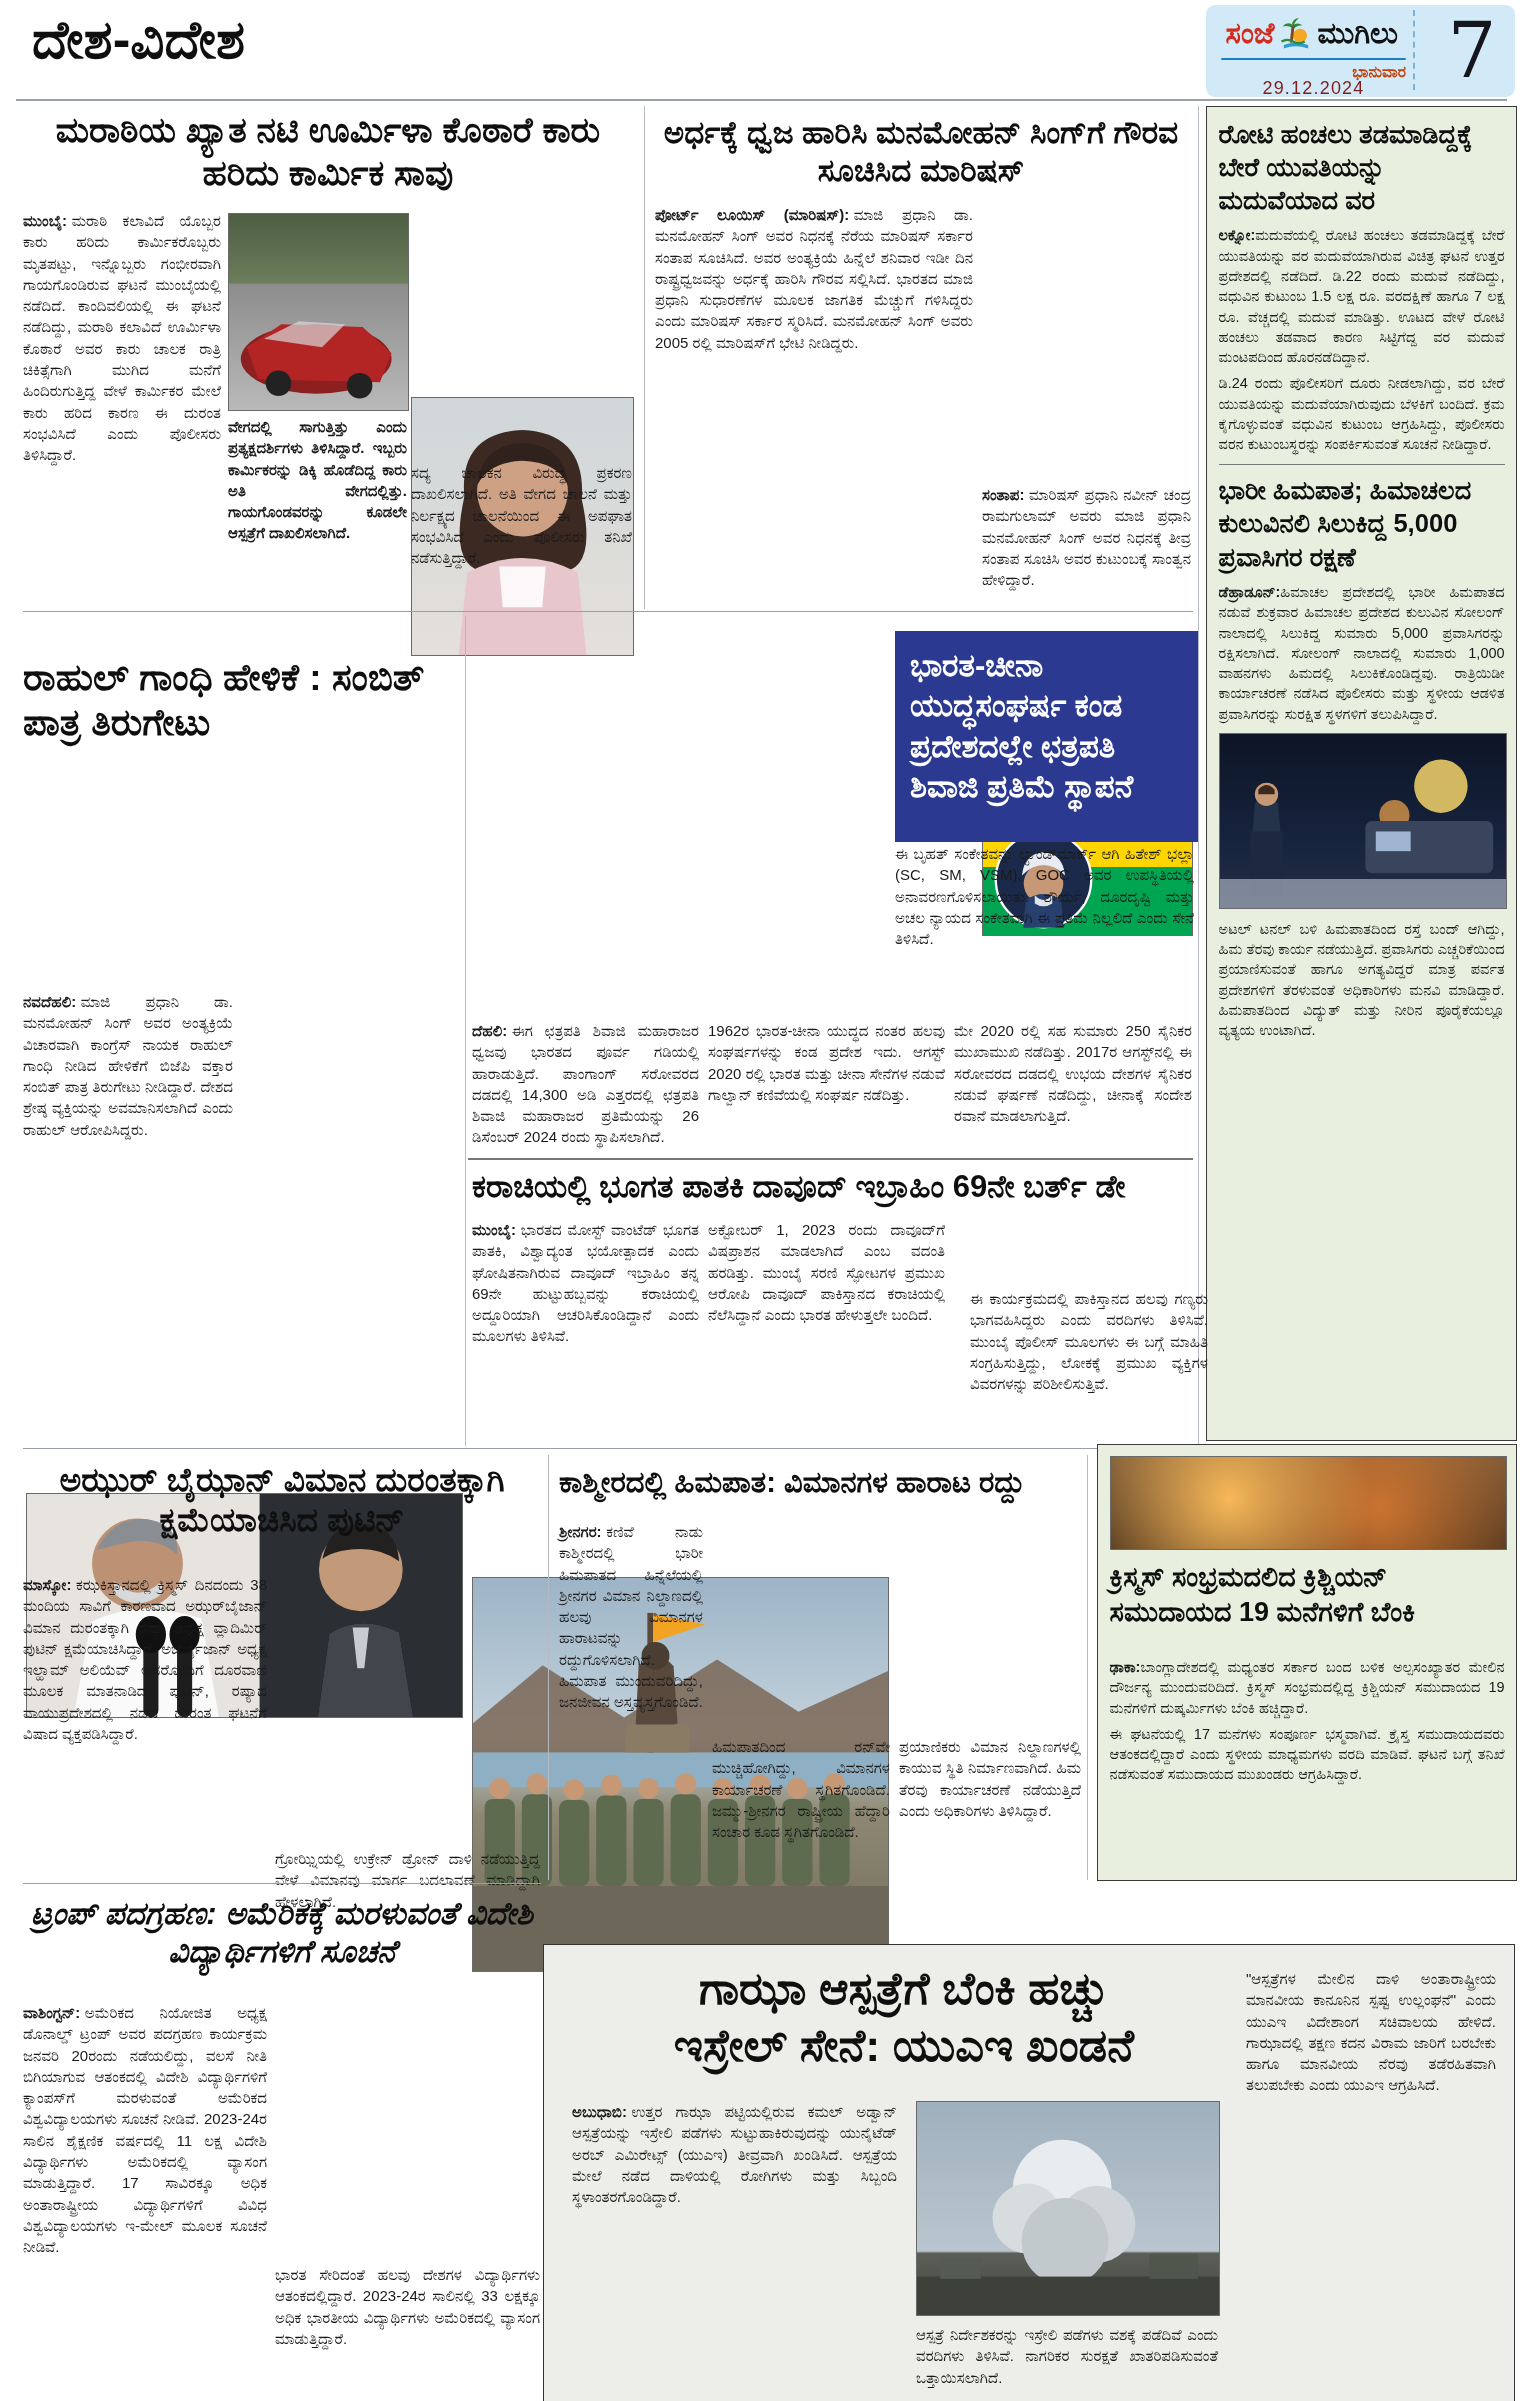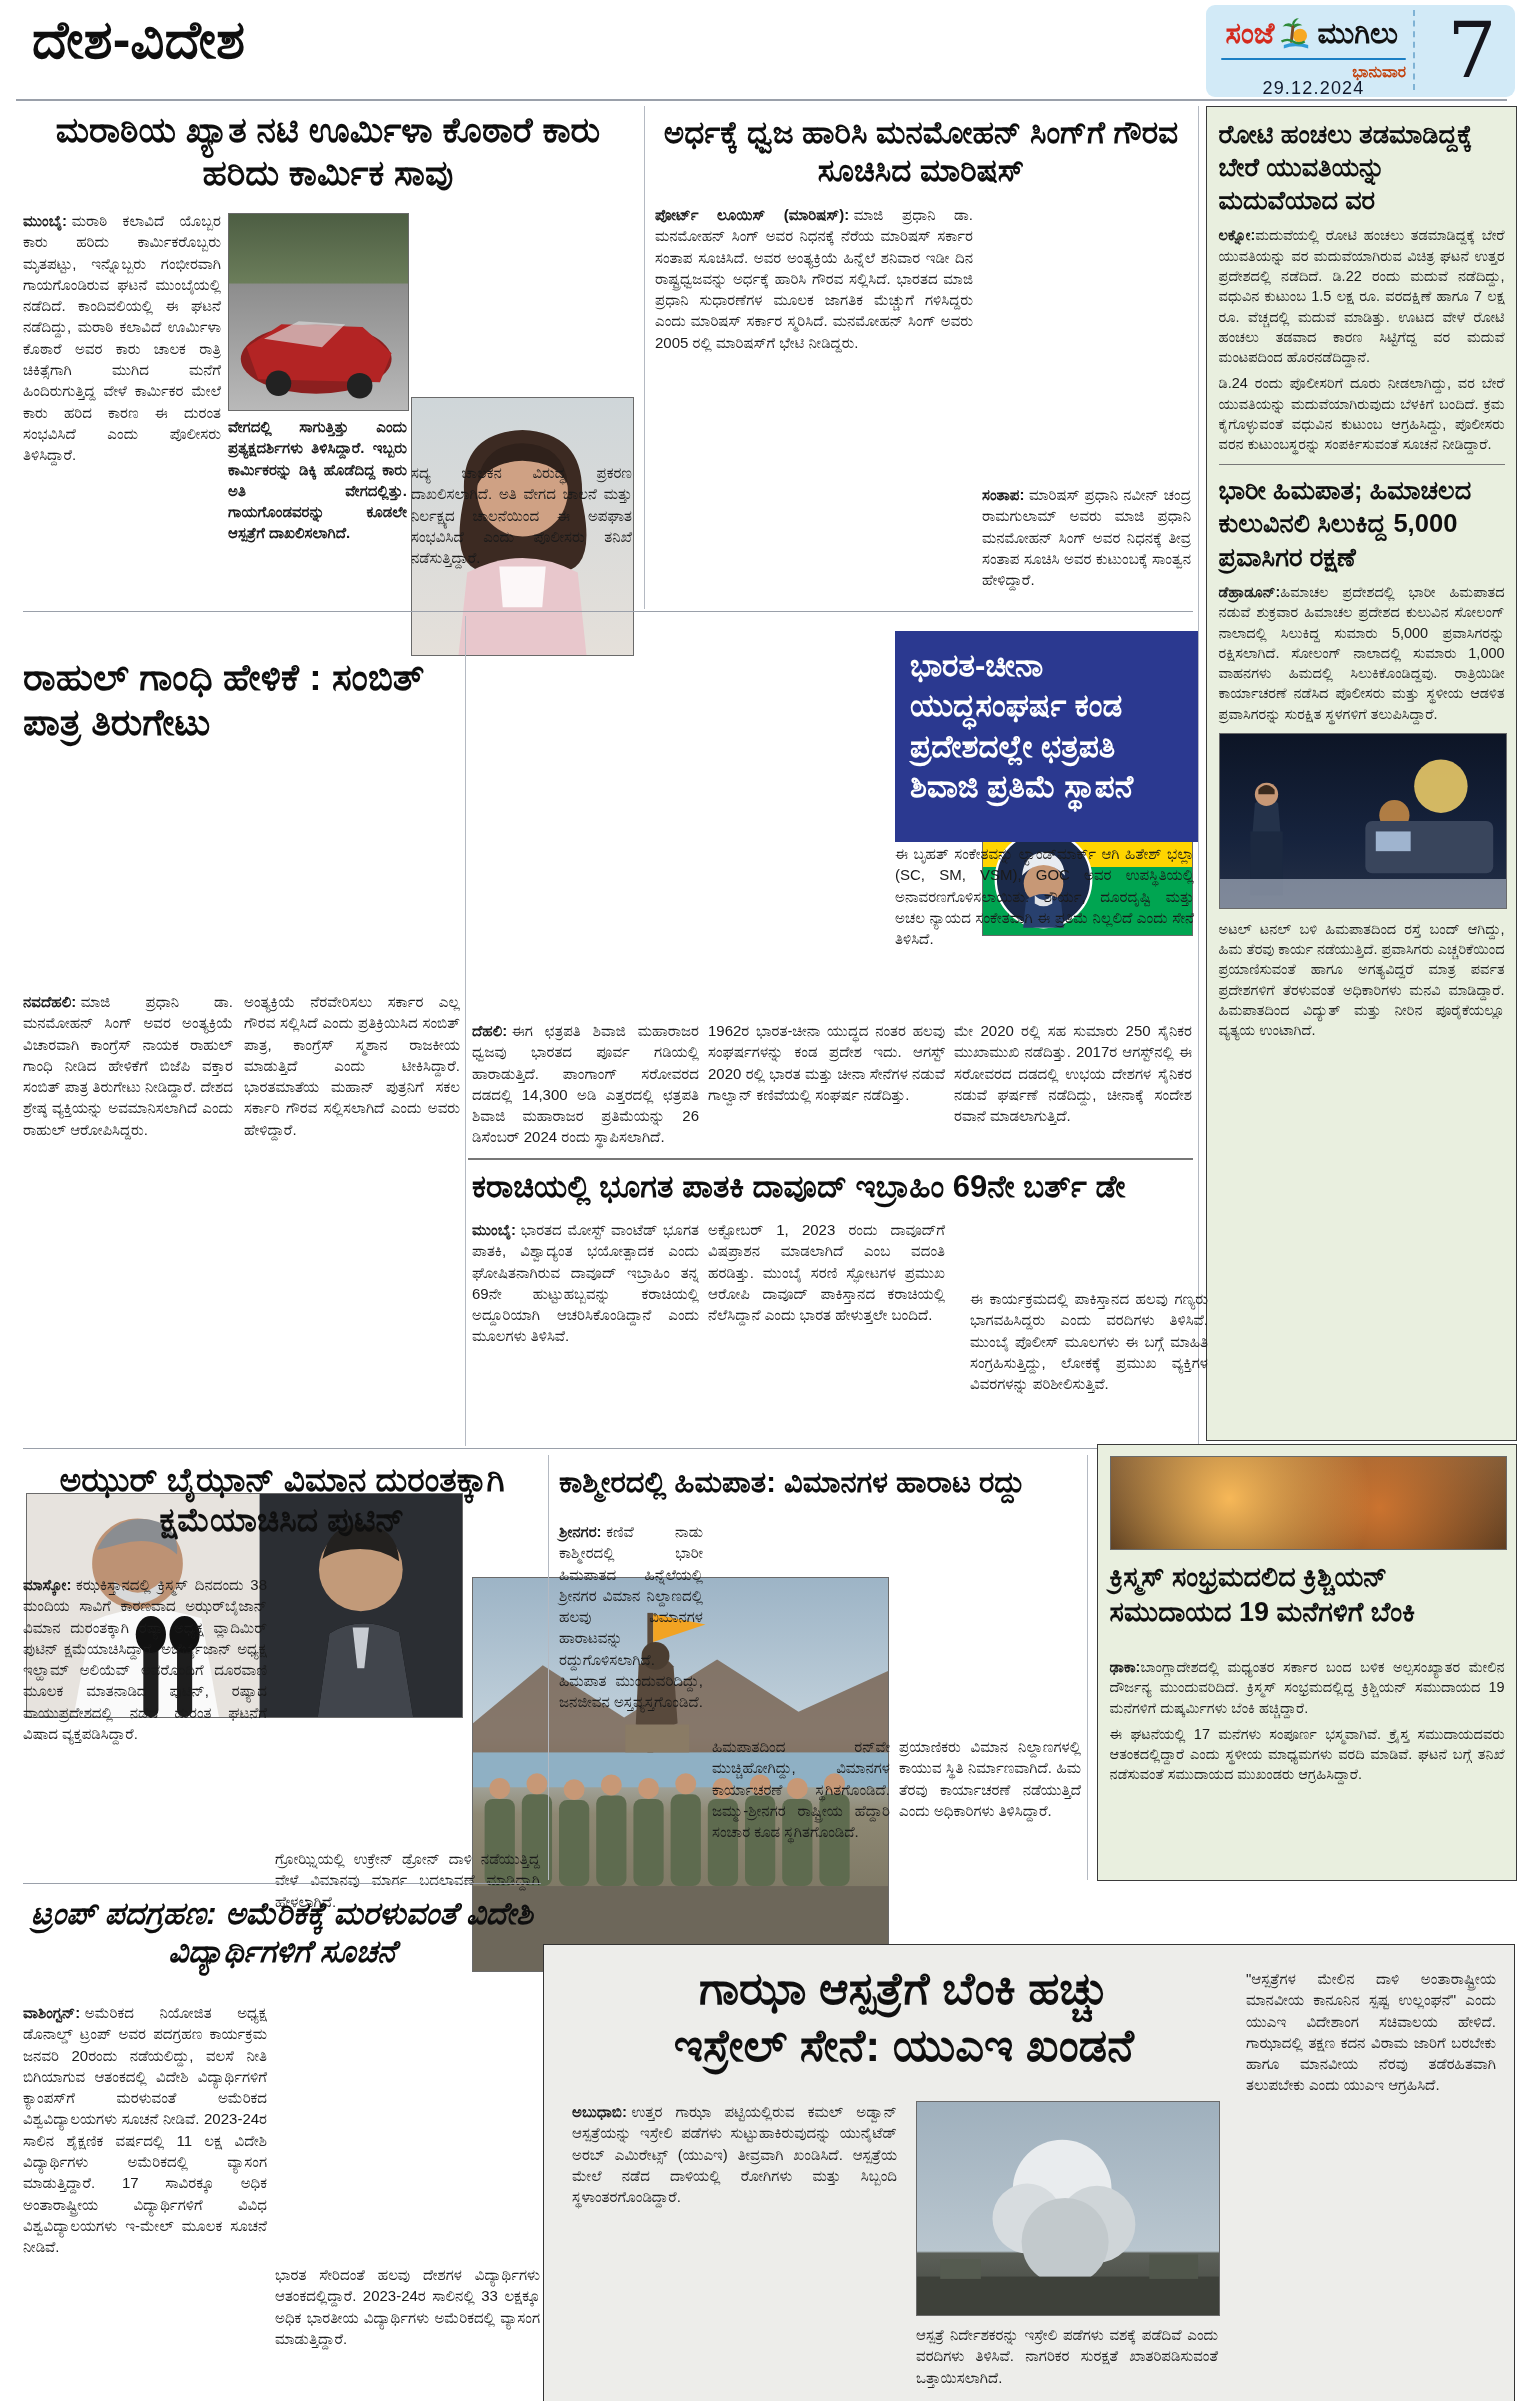--- a/index.html
+++ b/index.html
@@ -14,21 +14,21 @@
   .rule-h{background:#9aa0aa;}
   .rule-v{background:#b4b9c2;}
   .photo{border:0.6px solid #6a6a6a;overflow:hidden;position:relative;}
   
   .masthead{background:#d2eaf7;border-radius:9px;}
   .brandline{display:flex;align-items:center;justify-content:center;gap:3.5px;}
   .brand-red{color:#d42b1e;font-weight:bold;font-size:29px;}
   .brand-black{color:#111;font-weight:bold;font-size:29px;}
   .m-underline{background:#1b7fc4;height:2.3px;border-radius:1.2px;}
   .m-day{font-weight:bold;font-size:15.7px;text-align:right;color:#c2410c;}
-  .m-date{font-size:18px;text-align:center;color:#0f172a;letter-spacing:1.2px;}
+  .m-date{font-size:18px;text-align:center;color:#7f1d1d;letter-spacing:1.2px;}
   .pageno{font-family:"DejaVu Serif",serif;font-size:77px;color:#15151c;line-height:1;}
   .dash-div{border-left:2.3px dashed #7fb3d5;}
   
   .greenbox{background:#e9efdf;border:1.2px solid #3a3a3a;}
   .greybox{background:#ededea;border:1.2px solid #333;}
   .bluebox{background:#2b3990;color:#fff;font-weight:bold;line-height:1.3;}
   .boxpad{padding:10.5px 11.6px;}
   .boxhl{font-weight:bold;color:#0f0f0f;line-height:1.3;}
   hr.inbox{border:none;border-top:1.2px solid #777;margin:9.3px 0;}
 </style>
@@ -159,21 +159,20 @@
       <circle cx="574" cy="130" r="72" fill="#c29a79"></circle>
       <path d="M508 112 Q520 50 576 52 Q636 54 640 116 Q600 86 540 98 Q516 104 508 112Z" fill="#23211f"></path>
       <path d="M500 384 L520 240 Q574 206 640 238 L664 384 Z" fill="#3c4an47"></path>
       <path d="M500 384 L520 240 Q574 206 640 238 L664 384 Z" fill="#41454c"></path>
       <path d="M560 230 L588 230 L580 300 L568 300 Z" fill="#c8ccd2"></path>
     </svg>
   </div>
   <p class="abs body" style="left:23px;top:991px;width:210px;height:453px;margin:0;">
     <b>ನವದೆಹಲಿ:</b><span>ಮಾಜಿ ಪ್ರಧಾನಿ ಡಾ. ಮನಮೋಹನ್ ಸಿಂಗ್ ಅವರ ಅಂತ್ಯಕ್ರಿಯೆ ವಿಚಾರವಾಗಿ ಕಾಂಗ್ರೆಸ್ ನಾಯಕ ರಾಹುಲ್ ಗಾಂಧಿ ನೀಡಿದ ಹೇಳಿಕೆಗೆ ಬಿಜೆಪಿ ವಕ್ತಾರ ಸಂಬಿತ್ ಪಾತ್ರ ತಿರುಗೇಟು ನೀಡಿದ್ದಾರೆ. ದೇಶದ ಶ್ರೇಷ್ಠ ವ್ಯಕ್ತಿಯನ್ನು ಅವಮಾನಿಸಲಾಗಿದೆ ಎಂದು ರಾಹುಲ್ ಆರೋಪಿಸಿದ್ದರು.</span>
   </p>
-  <p class="abs body" style="left:244px;top:991px;width:216px;height:453px;margin:0;">ಅಂತ್ಯಕ್ರಿಯೆ ನೆರವೇರಿಸಲು ಸರ್ಕಾರ ಎಲ್ಲ ಗೌರವ ಸಲ್ಲಿಸಿದೆ ಎಂದು ಪ್ರತಿಕ್ರಿಯಿಸಿದ ಸಂಬಿತ್ ಪಾತ್ರ, ಕಾಂಗ್ರೆಸ್ ಸ್ಮಶಾನ ರಾಜಕೀಯ ಮಾಡುತ್ತಿದೆ ಎಂದು ಟೀಕಿಸಿದ್ದಾರೆ. ಭಾರತಮಾತೆಯ ಮಹಾನ್ ಪುತ್ರನಿಗೆ ಸಕಲ ಸರ್ಕಾರಿ ಗೌರವ ಸಲ್ಲಿಸಲಾಗಿದೆ ಎಂದು ಅವರು ಹೇಳಿದ್ದಾರೆ.</p>
 
   <div class="abs rule-v" style="left:465px;top:616px;width:1.2px;height:830px;"></div>
 
   <div class="abs photo" style="left:472px;top:620px;width:415px;height:393px;background:linear-gradient(#9db4c6 0%,#c3d2dc 40%,#8e8873 60%,#6f6a58 100%);">
     <svg width="415" height="393" viewBox="0 0 714 676" preserveAspectRatio="none">
       <path d="M0 250 L120 150 L260 240 L420 140 L560 230 L714 160 L714 330 L0 330 Z" fill="#77604d" opacity=".8"></path>
       <rect x="0" y="300" width="714" height="60" fill="#8fb0c4"></rect>
       <rect x="300" y="60" width="10" height="240" fill="#5b4a3a"></rect>
       <path d="M310 62 L400 80 L310 110 Z" fill="#f2a322"></path>
       <path d="M285 150 Q320 120 345 152 L352 250 Q318 268 280 252 Z" fill="#58493c"></path>

